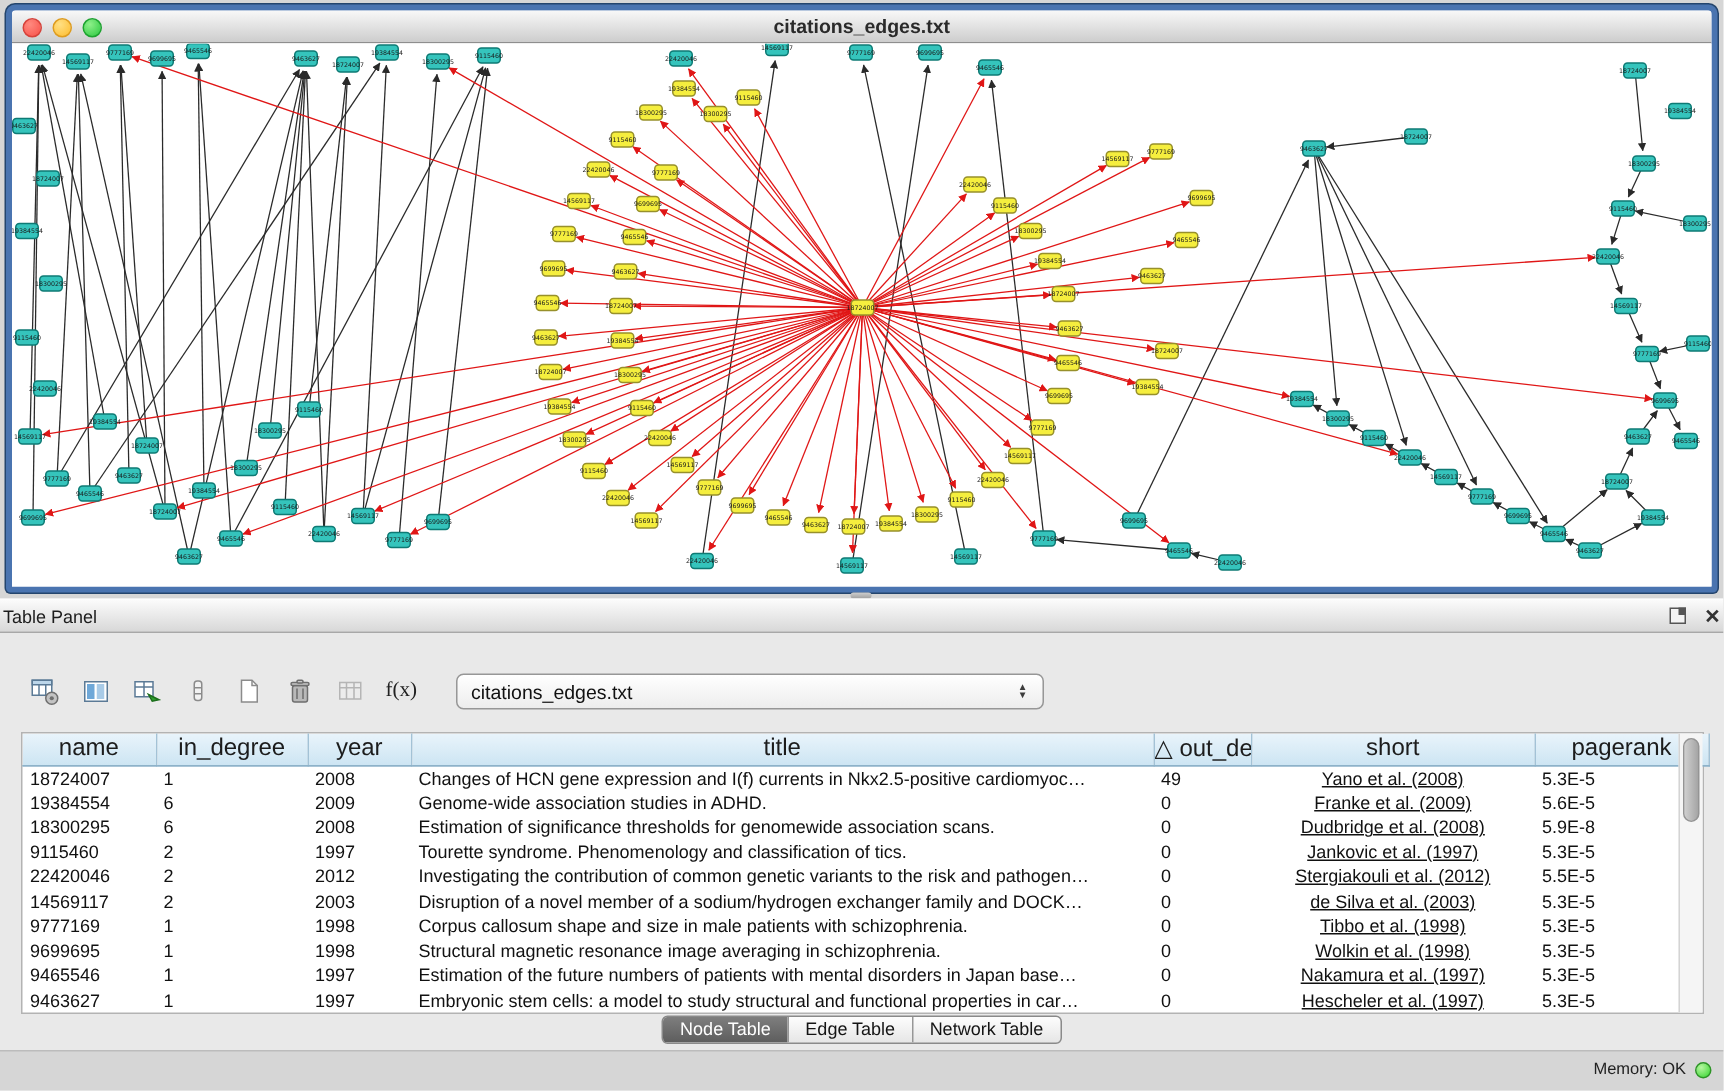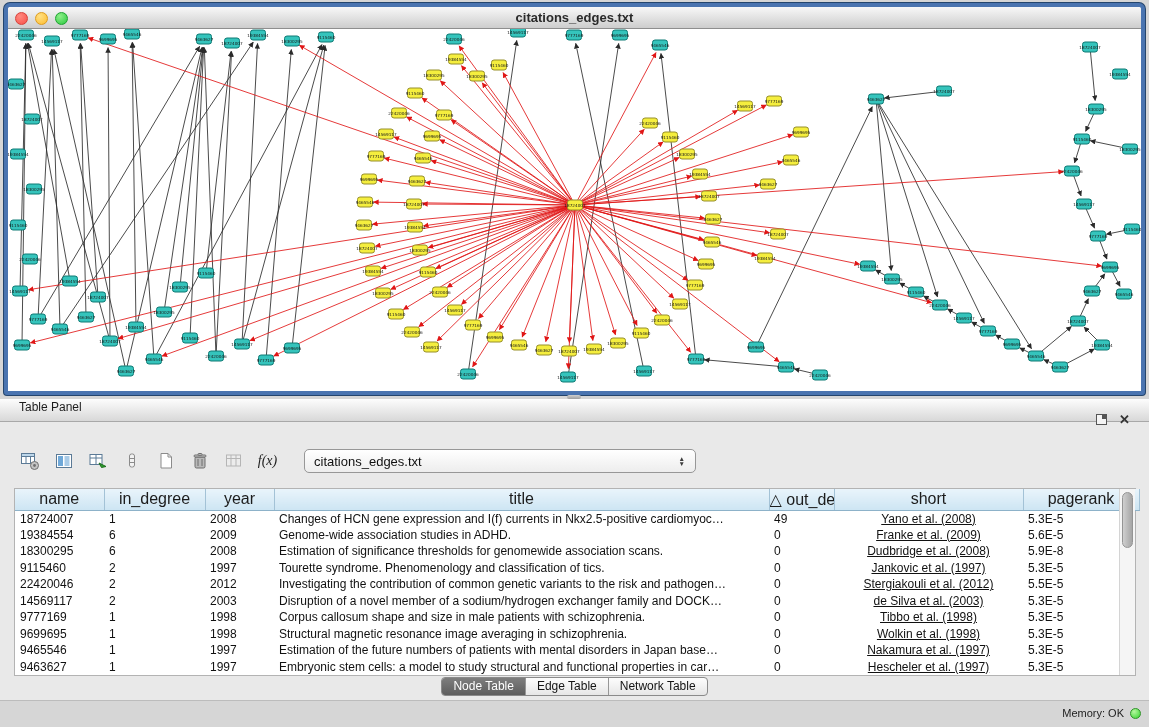--- a/index.html
+++ b/index.html
@@ -46,37 +46,37 @@
     position: absolute; left: 567px; top: 0; width: 14px; height: 4px;
     background: linear-gradient(#cfcfcf, #9f9f9f); border-radius: 2px;
   }
 
   
   .table-panel {
     position: absolute; top: 399px; left: 0; width: 1149px; height: 301px;
     background: #e9e9e9; border-top: 1px solid #fdfdfd;
   }
   .panel-header {
-    height: 22px; display: flex; 
+    height: 22px; display: flex; align-items: center;
     background: linear-gradient(#fbfbfb, #d8d8d8);
     border-bottom: 1px solid #a8a8a8;
-    padding: 0 19px; font-size: 12px; color: #1d1d1d; flex-direction: column;
+    padding: 0 2px; font-size: 12px; color: #1d1d1d;
   }
   .ph-icons { margin-left: auto; display: flex; align-items: center; gap: 12px; }
   .float-ic { position: relative; width: 11px; height: 11px; border: 1px solid #555; background:#f4f4f4; }
   .float-ic::after { content:""; position:absolute; right:-1px; top:-1px; width:5px; height:5px; background:#555; }
   .close-ic { font-size: 13px; font-weight: bold; color: #333; line-height: 11px; cursor: default; }
 
   .toolbar {
     position: absolute; top: 46px; left: 16px; height: 30px;
     display: flex; align-items: center; gap: 7px;
   }
   .tbtn { width: 27px; height: 27px; display: flex; align-items: center; justify-content: center; border-radius: 3px; }
   .tbtn svg { display: block; }
-  .fx { font-family: "Liberation Serif", serif; font-style: italic; font-size: 14px; color: #222; }
+  .fx { font-family: "Liberation Serif", serif; font-size: 14px; color: #222; }
   .combo {
     margin-left: 16px; width: 392px; height: 24px;
     background: linear-gradient(#ffffff, #ededed);
     border: 1px solid #979797; border-radius: 5px;
     display: flex; align-items: center; padding: 0 9px;
     font-size: 13px; color: #111;
   }
   .combo-arrows { margin-left: auto; display: flex; flex-direction: column; font-size: 6.5px; line-height: 5.5px; color: #3c3c3c; padding-right: 1px; }
 
   .table-wrap {

